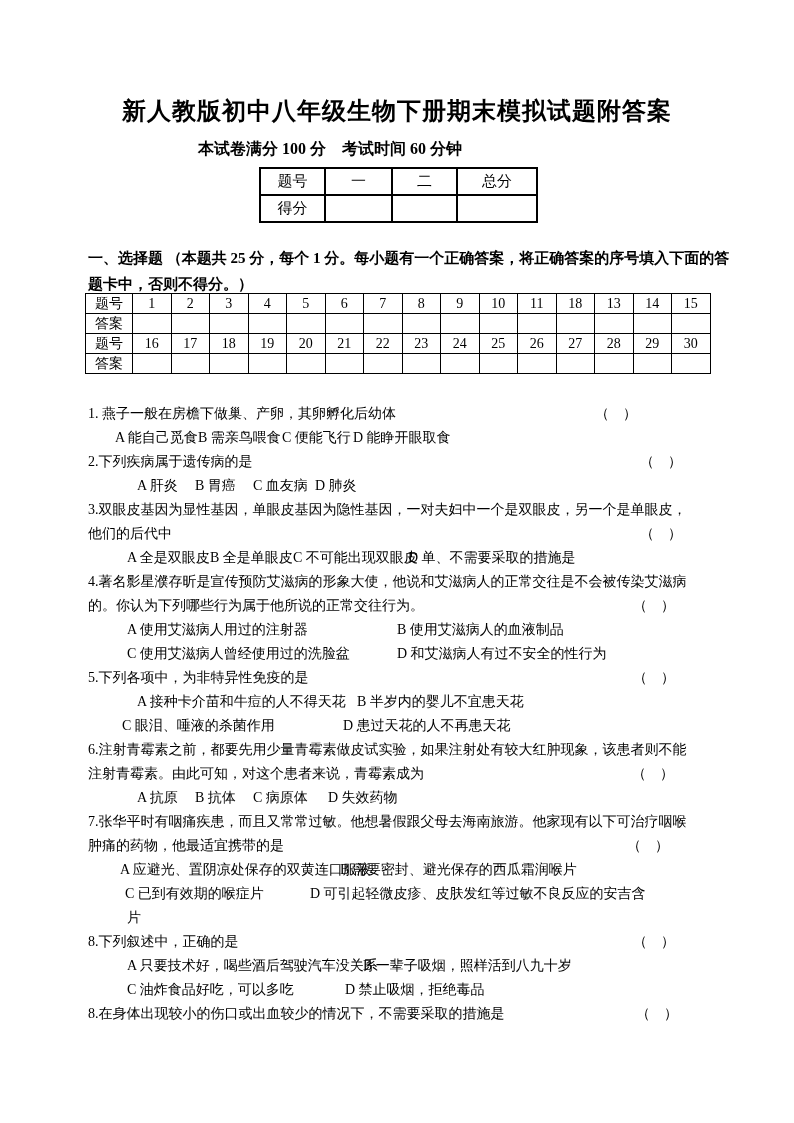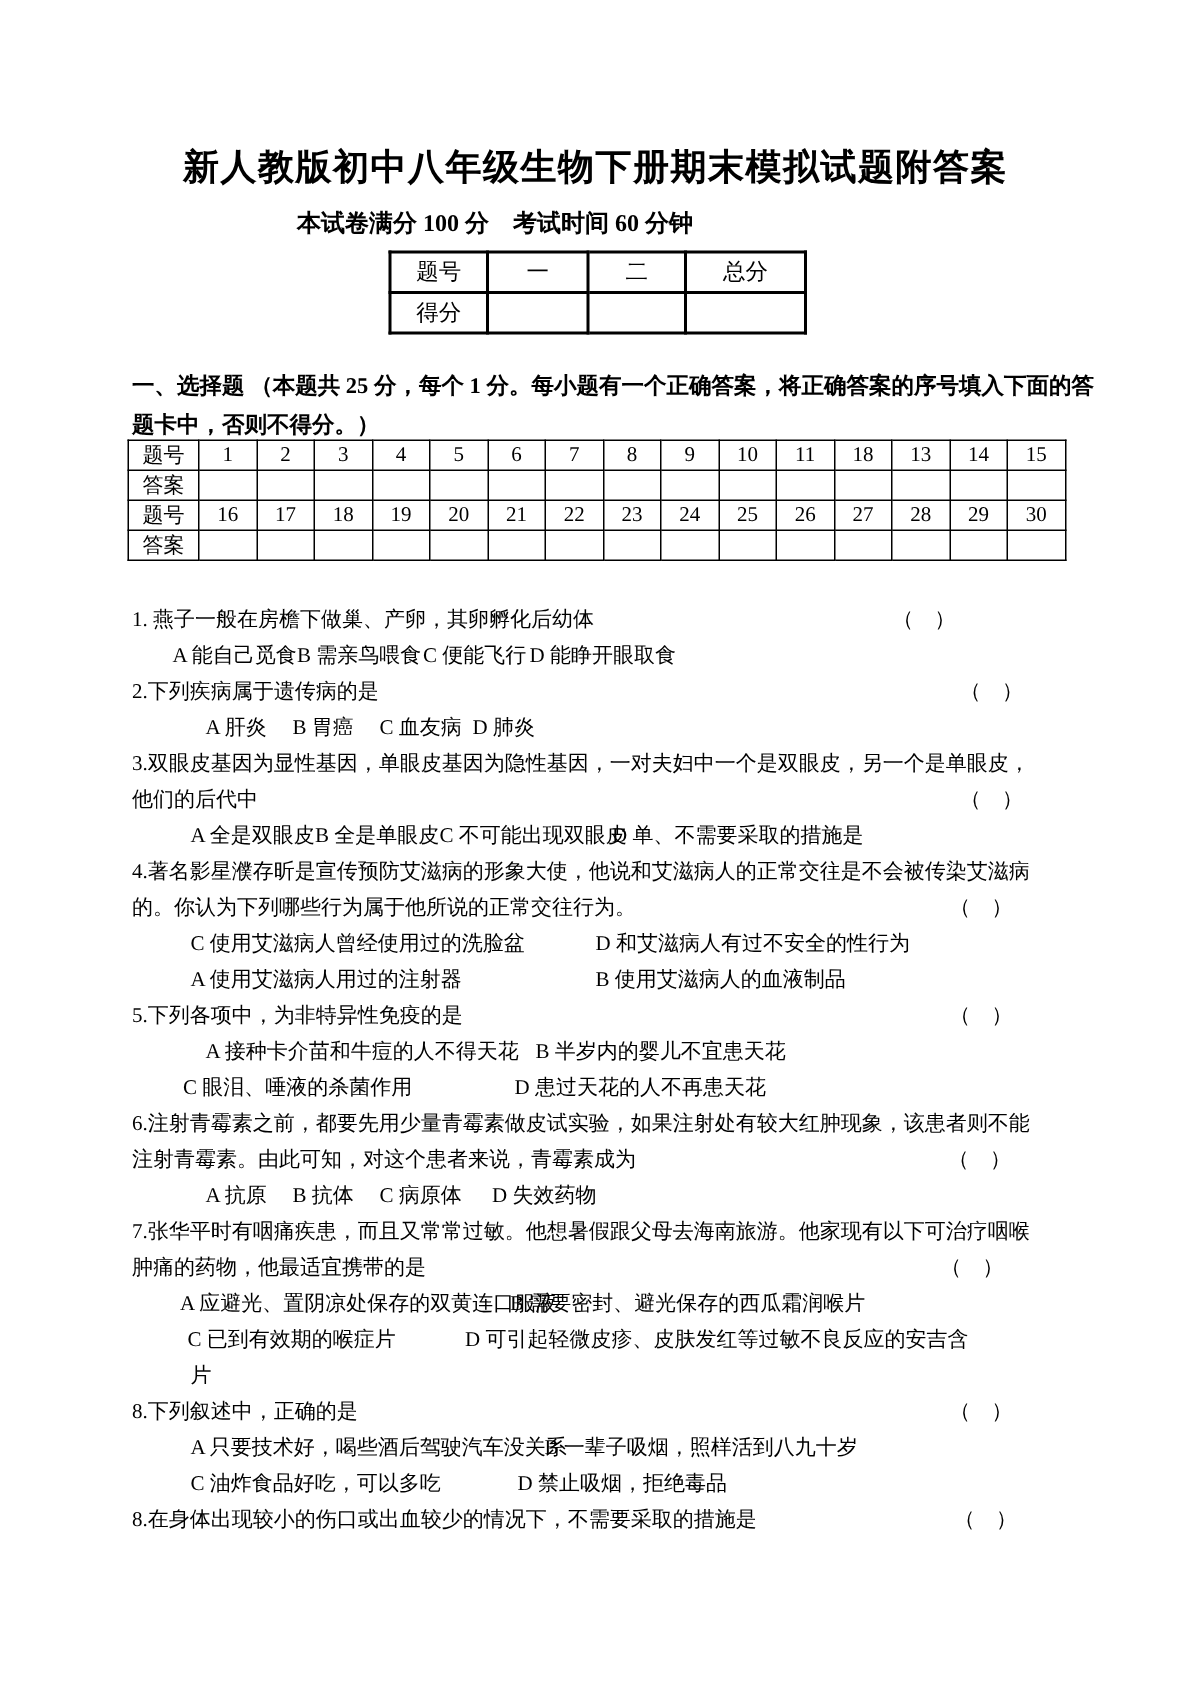--- a/index.html
+++ b/index.html
@@ -230,26 +230,26 @@
         <span class="seg" style="left: 408px;">D 单、不需要采取的措施是</span>
       </div>
       <div class="qline">
         <span class="seg" style="left: 88px;">4.著名影星濮存昕是宣传预防艾滋病的形象大使，他说和艾滋病人的正常交往是不会被传染艾滋病</span>
       </div>
       <div class="qline">
         <span class="seg" style="left: 88px;">的。你认为下列哪些行为属于他所说的正常交往行为。</span>
         <span class="seg" style="left: 633px;">（　）</span>
       </div>
       <div class="qline">
+        <span class="seg" style="left: 127px;">A 使用艾滋病人用过的注射器</span>
+        <span class="seg" style="left: 397px;">B 使用艾滋病人的血液制品</span>
+      </div>
+      <div class="qline">
         <span class="seg" style="left: 127px;">C 使用艾滋病人曾经使用过的洗脸盆</span>
         <span class="seg" style="left: 397px;">D 和艾滋病人有过不安全的性行为</span>
-      </div>
-      <div class="qline">
-        <span class="seg" style="left: 127px;">A 使用艾滋病人用过的注射器</span>
-        <span class="seg" style="left: 397px;">B 使用艾滋病人的血液制品</span>
       </div>
       <div class="qline">
         <span class="seg" style="left: 88px;">5.下列各项中，为非特异性免疫的是</span>
         <span class="seg" style="left: 633px;">（　）</span>
       </div>
       <div class="qline">
         <span class="seg" style="left: 137px;">A 接种卡介苗和牛痘的人不得天花</span>
         <span class="seg" style="left: 357px;">B 半岁内的婴儿不宜患天花</span>
       </div>
       <div class="qline">

